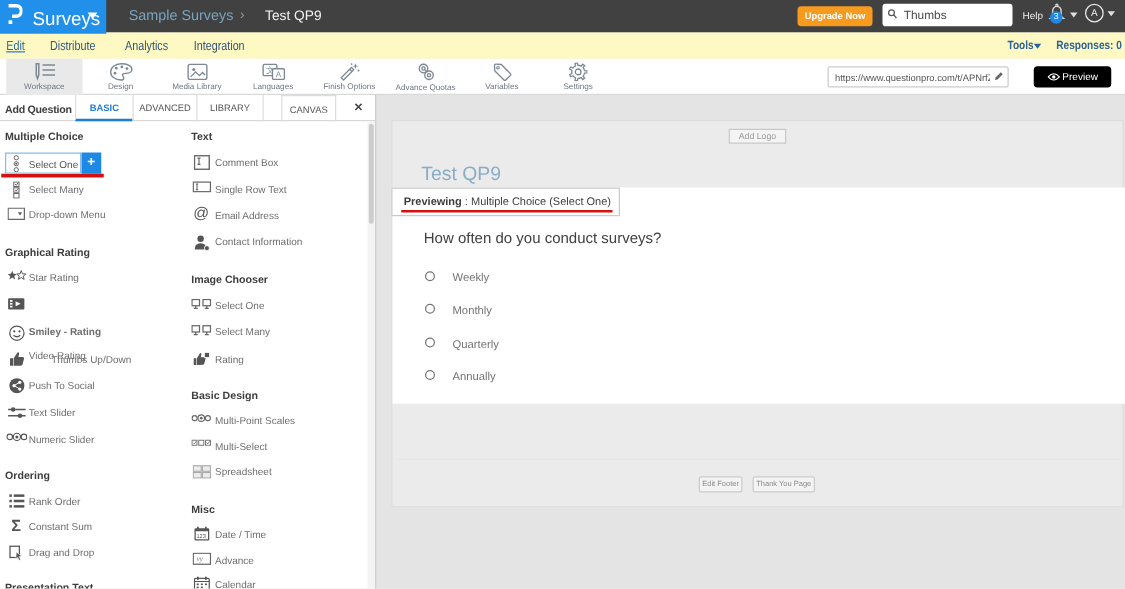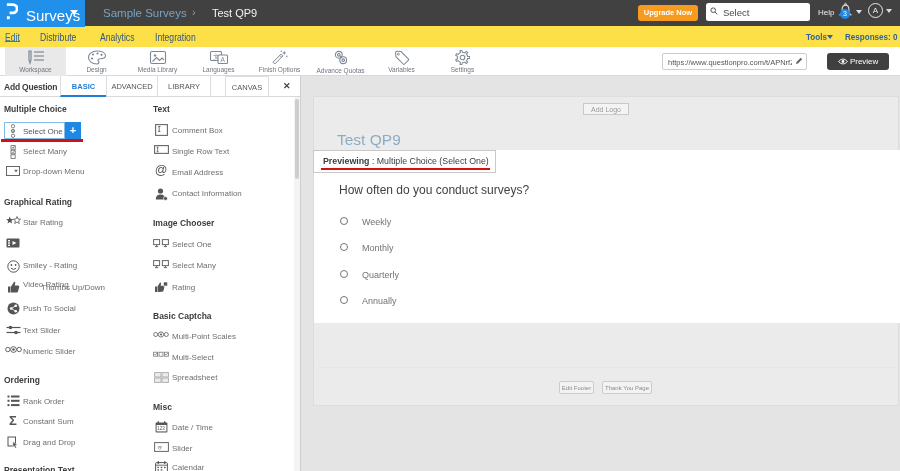--- a/index.html
+++ b/index.html
@@ -20,37 +20,37 @@
 #searchBox .mag { position:absolute; left:4px; top:4px; }
 #searchBox .ph { position:absolute; left:17px; top:4px; color:#4a4a4a; font-size:9.5px; }
 #helpTxt { position:absolute; left:818px; top:8px; color:#eee; font-size:8px; }
 #bellWrap { position:absolute; left:838px; top:2px; }
 #bellBadge { position:absolute; left:840px; top:9px; width:10px; height:10px; background:#1e88e5; border-radius:50%; color:#fff; font-size:7px; text-align:center; line-height:10px; }
 #bellCaret { position:absolute; left:856px; top:10px; width:0; height:0; border-left:3.5px solid transparent; border-right:3.5px solid transparent; border-top:4px solid #ddd; }
 #avatar { position:absolute; left:868px; top:3px; width:15px; height:15px; border:1.2px solid #e8e8e8; border-radius:50%; color:#eee; font-size:8px; text-align:center; line-height:13px; }
 #avCaret { position:absolute; left:886px; top:9px; width:0; height:0; border-left:3.5px solid transparent; border-right:3.5px solid transparent; border-top:4px solid #ddd; }
 
 
-#navrow { position:absolute; left:0; top:26px; width:900px; height:21px; background:#fde047; }
+#navrow { position:absolute; left:0; top:26px; width:900px; height:21px; background:#fef9c3; }
 .navitem { position:absolute; top:5px; font-size:10.5px; color:#33567a; transform:scaleX(0.82); transform-origin:0 0; white-space:nowrap; }
 #navEdit { left:5px; color:#2e6ca8; }
 #toolsTxt { position:absolute; left:806px; top:4.5px; font-size:9.5px; color:#2d6399; font-weight:bold; transform:scaleX(0.85); transform-origin:0 0; white-space:nowrap; }
 #toolsCaret { position:absolute; left:826.5px; top:8.5px; width:0; height:0; border-left:3.5px solid transparent; border-right:3.5px solid transparent; border-top:4px solid #2d6399; }
 #respTxt { position:absolute; left:845px; top:4.5px; font-size:9.5px; color:#2d6399; font-weight:bold; transform:scaleX(0.85); transform-origin:0 0; white-space:nowrap; }
 
 
 #toolbar { position:absolute; left:0; top:47px; width:900px; height:29px; background:#fff; border-bottom:1px solid #d9d9d9; }
 .tbitem { position:absolute; top:0; height:29px; text-align:center; }
 .tbitem svg { display:block; margin:3px auto 0 auto; }
 .tbitem .lbl { font-size:6.5px; color:#6e7680; display:block; margin-top:1px; }
 #tbWorkspace { background:#e9e9e9; }
 #urlBox { position:absolute; left:662px; top:53px; width:145px; height:17px; background:#fff; border:1px solid #ccc; border-radius:2px; }
 #urlBox .u { position:absolute; left:5px; top:4px; font-size:7.5px; color:#555; white-space:nowrap; overflow:hidden; width:124px; }
 #urlBox .pen { position:absolute; right:3px; top:2px; }
-#previewBtn { position:absolute; left:827px; top:53px; width:62px; height:17px; background:#404040; border-radius:3px; color:#fff; font-size:8px; text-align:center; line-height:17px; }
+#previewBtn { position:absolute; left:827px; top:53px; width:62px; height:17px; background:#000000; border-radius:3px; color:#fff; font-size:8px; text-align:center; line-height:17px; }
 
 
 #panel { position:absolute; left:0; top:76px; width:300px; height:395px; background:#fff; overflow:hidden; }
 #tabrow { position:absolute; left:0; top:0; width:300px; height:21px; border-bottom:1px solid #d9d9d9; }
 #addQ { position:absolute; left:4px; top:6px; font-size:8.5px; font-weight:bold; color:#3d3d3d; letter-spacing:-0.2px; }
 .tab { position:absolute; top:0; height:21px; font-size:7.5px; text-align:center; line-height:21px; color:#555; border-left:1px solid #ddd; }
 #tabBasic { left:60px; width:46px; color:#1e7ed6; font-weight:bold; border-bottom:2px solid #1e7ed6; }
 #tabAdv { left:106px; width:51px; }
 #tabLib { left:157px; width:54px; border-right:1px solid #ddd; }
 #tabCanvas { left:225px; width:44px; border:1px solid #ddd; border-bottom:none; }
@@ -92,21 +92,21 @@
   <div id="header">
     <div id="crumb1">Sample Surveys</div>
     <div id="crumbSep">›</div>
     <div id="crumb2">Test QP9</div>
     <div id="upgradeBtn">Upgrade Now</div>
     <div id="searchBox">
       <svg class="mag" width="8" height="9" viewBox="0 0 8 9">
           <circle cx="3.2" cy="3.2" r="2.3" fill="none" stroke="#555" stroke-width="1"></circle>
           <line x1="5" y1="5" x2="7.2" y2="7.4" stroke="#555" stroke-width="1"></line>
         </svg>
-      <span class="ph">Select</span>
+      <span class="ph">Thumbs</span>
     </div>
     <div id="helpTxt">Help</div>
     <div id="bellWrap">
       <svg width="15" height="16" viewBox="0 0 15 16">
           <circle cx="7.5" cy="2.2" r="0.9" fill="none" stroke="#dcdcdc" stroke-width="0.9"></circle>
           <path d="M7.5 3.1 C 5.1 3.1 4.1 5 4.1 7.4 L 4.1 10 C 4.1 11.2 3.1 12 2.3 12.6 L 12.7 12.6 C 11.9 12 10.9 11.2 10.9 10 L 10.9 7.4 C 10.9 5 9.9 3.1 7.5 3.1 Z" fill="none" stroke="#dcdcdc" stroke-width="1.1"></path>
         </svg>
     </div>
     <div id="bellBadge">3</div>
     <div id="bellCaret"></div>
@@ -271,21 +271,21 @@
             </svg></span>
           <span class="tx" style="left:18px;margin-top:41px;">Video Rating</span>
         </div>
       <div class="qitem" style="left:5px; top:183.5px;">
           <span class="ic"><svg width="13" height="13" viewBox="0 0 13 13">
               <circle cx="6.5" cy="6.5" r="5.7" fill="none" stroke="#555" stroke-width="1"></circle>
               <circle cx="4.4" cy="5" r="0.9" fill="#555"></circle>
               <circle cx="8.6" cy="5" r="0.9" fill="#555"></circle>
               <path d="M3.8 8.2 q2.7 2.4 5.4 0" fill="none" stroke="#555" stroke-width="1"></path>
             </svg></span>
-          <span class="tx" style="left:18px;">Smiley - Rating</span>
+          <span class="tx" style="left:18px;font-weight:bold;">Smiley - Rating</span>
         </div>
       <div class="qitem" style="left:5px; top:205px;">
           <span class="ic"><svg width="13" height="12" viewBox="0 0 13 12">
               <path d="M1 5.5 h2.5 v6 H1 z M4 11.5 V5.5 l3 -4.6 q1.3 -0.4 1.3 1.1 l-0.6 2.6 h3.6 q1.2 0.1 0.9 1.4 l-1.2 4.6 q-0.3 0.9 -1.3 0.9 z" fill="#555"></path>
             </svg></span>
           <span class="tx" style="left:18px;margin-left:18px;">Thumbs Up/Down</span>
         </div>
       <div class="qitem" style="left:5px; top:226px;">
           <span class="ic"><svg width="13" height="13" viewBox="0 0 13 13">
               <circle cx="6.5" cy="6.5" r="6" fill="#555"></circle>
@@ -390,21 +390,21 @@
             </svg></span>
           <span class="tx" style="left:19px;">Select Many</span>
         </div>
       <div class="qitem" style="left:153px; top:205px;">
           <span class="ic"><svg width="14" height="12" viewBox="0 0 14 12">
               <path d="M1 5.5 h2 v5.5 H1 z M3.5 11 V5.5 l2.5 -4 q1.1 -0.3 1.1 1 l-0.5 2.2 h3 q1 0.1 0.8 1.2 l-1 4 q-0.3 0.8 -1.1 0.8 z" fill="#555"></path>
               <rect x="9.5" y="1" width="4" height="4" fill="#555" stroke="#fff" stroke-width="0.6"></rect>
             </svg></span>
           <span class="tx" style="left:19px;">Rating</span>
         </div>
-      <div class="secHead" style="left:153px; top:234.5px;">Basic Captcha</div>
+      <div class="secHead" style="left:153px; top:234.5px;">Basic Design</div>
       <div class="qitem" style="left:153px; top:254px;">
           <span class="ic"><svg width="16" height="9" viewBox="0 0 16 9">
               <circle cx="2.7" cy="4.5" r="2" fill="none" stroke="#666" stroke-width="0.9"></circle>
               <circle cx="8" cy="4.5" r="2.6" fill="none" stroke="#666" stroke-width="0.9"></circle>
               <circle cx="8" cy="4.5" r="1.1" fill="#666"></circle>
               <circle cx="13.3" cy="4.5" r="2" fill="none" stroke="#666" stroke-width="0.9"></circle>
             </svg></span>
           <span class="tx" style="left:19px;">Multi-Point Scales</span>
         </div>
       <div class="qitem" style="left:153px; top:275px;">
@@ -439,21 +439,21 @@
               <rect x="1.6" y="4" width="9.8" height="6.4" fill="#fff"></rect>
               <text x="2.2" y="9" font-size="4.5" fill="#555" font-family="Liberation Sans">123</text>
             </svg></span>
           <span class="tx" style="left:19px;">Date / Time</span>
         </div>
       <div class="qitem" style="left:153px; top:366px;">
           <span class="ic"><svg width="15" height="10" viewBox="0 0 15 10">
               <rect x="0.6" y="0.6" width="13.8" height="8.8" fill="none" stroke="#666" stroke-width="1"></rect>
               <text x="3.4" y="7" font-size="5.5" font-style="italic" fill="#666" font-family="Liberation Serif">vy</text>
             </svg></span>
-          <span class="tx" style="left:19px;">Slider</span>
+          <span class="tx" style="left:19px;">Advance</span>
         </div>
       <div class="qitem" style="left:153px; top:385px;">
           <span class="ic"><svg width="13" height="12" viewBox="0 0 13 12">
               <rect x="0.6" y="1.6" width="11.8" height="9.8" rx="1" fill="none" stroke="#555" stroke-width="1"></rect>
               <rect x="2.6" y="0.3" width="1.4" height="2.6" fill="#555"></rect>
               <rect x="9" y="0.3" width="1.4" height="2.6" fill="#555"></rect>
               <line x1="0.6" y1="4.2" x2="12.4" y2="4.2" stroke="#555" stroke-width="0.9"></line>
               <g fill="#555">
                 <rect x="2.4" y="5.8" width="1.6" height="1.3"></rect>
                 <rect x="5.7" y="5.8" width="1.6" height="1.3"></rect>

